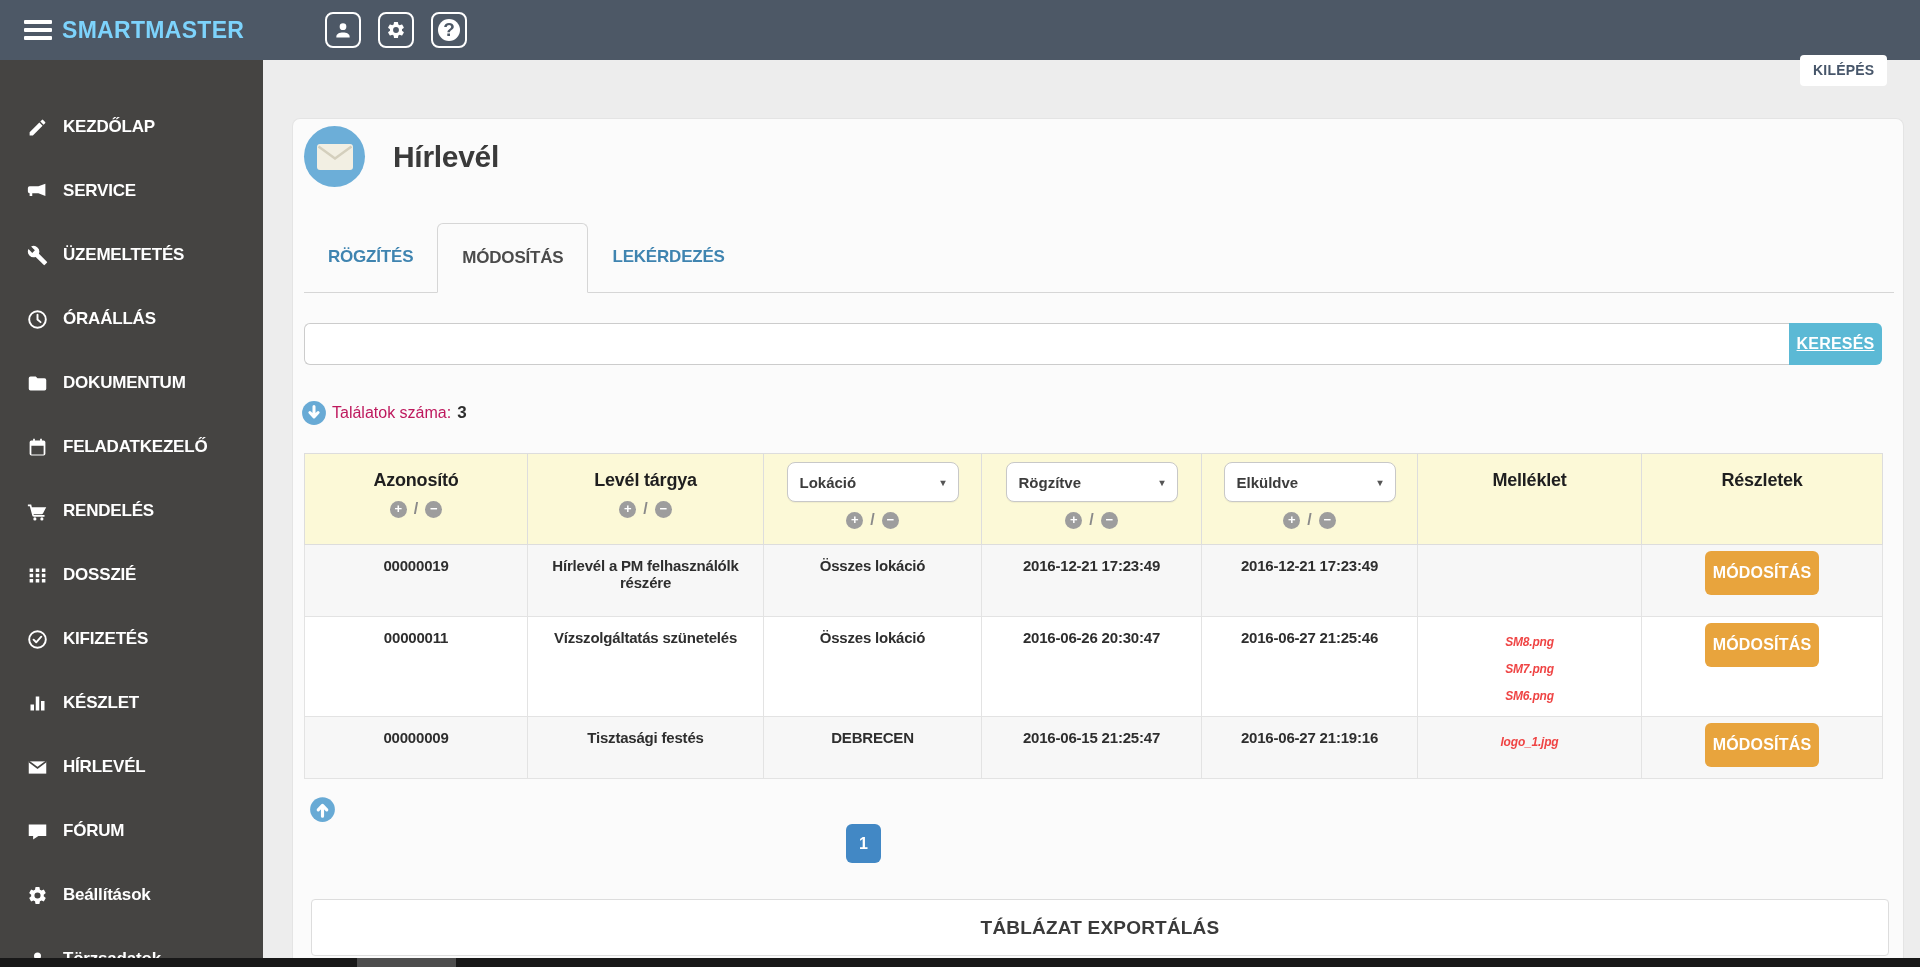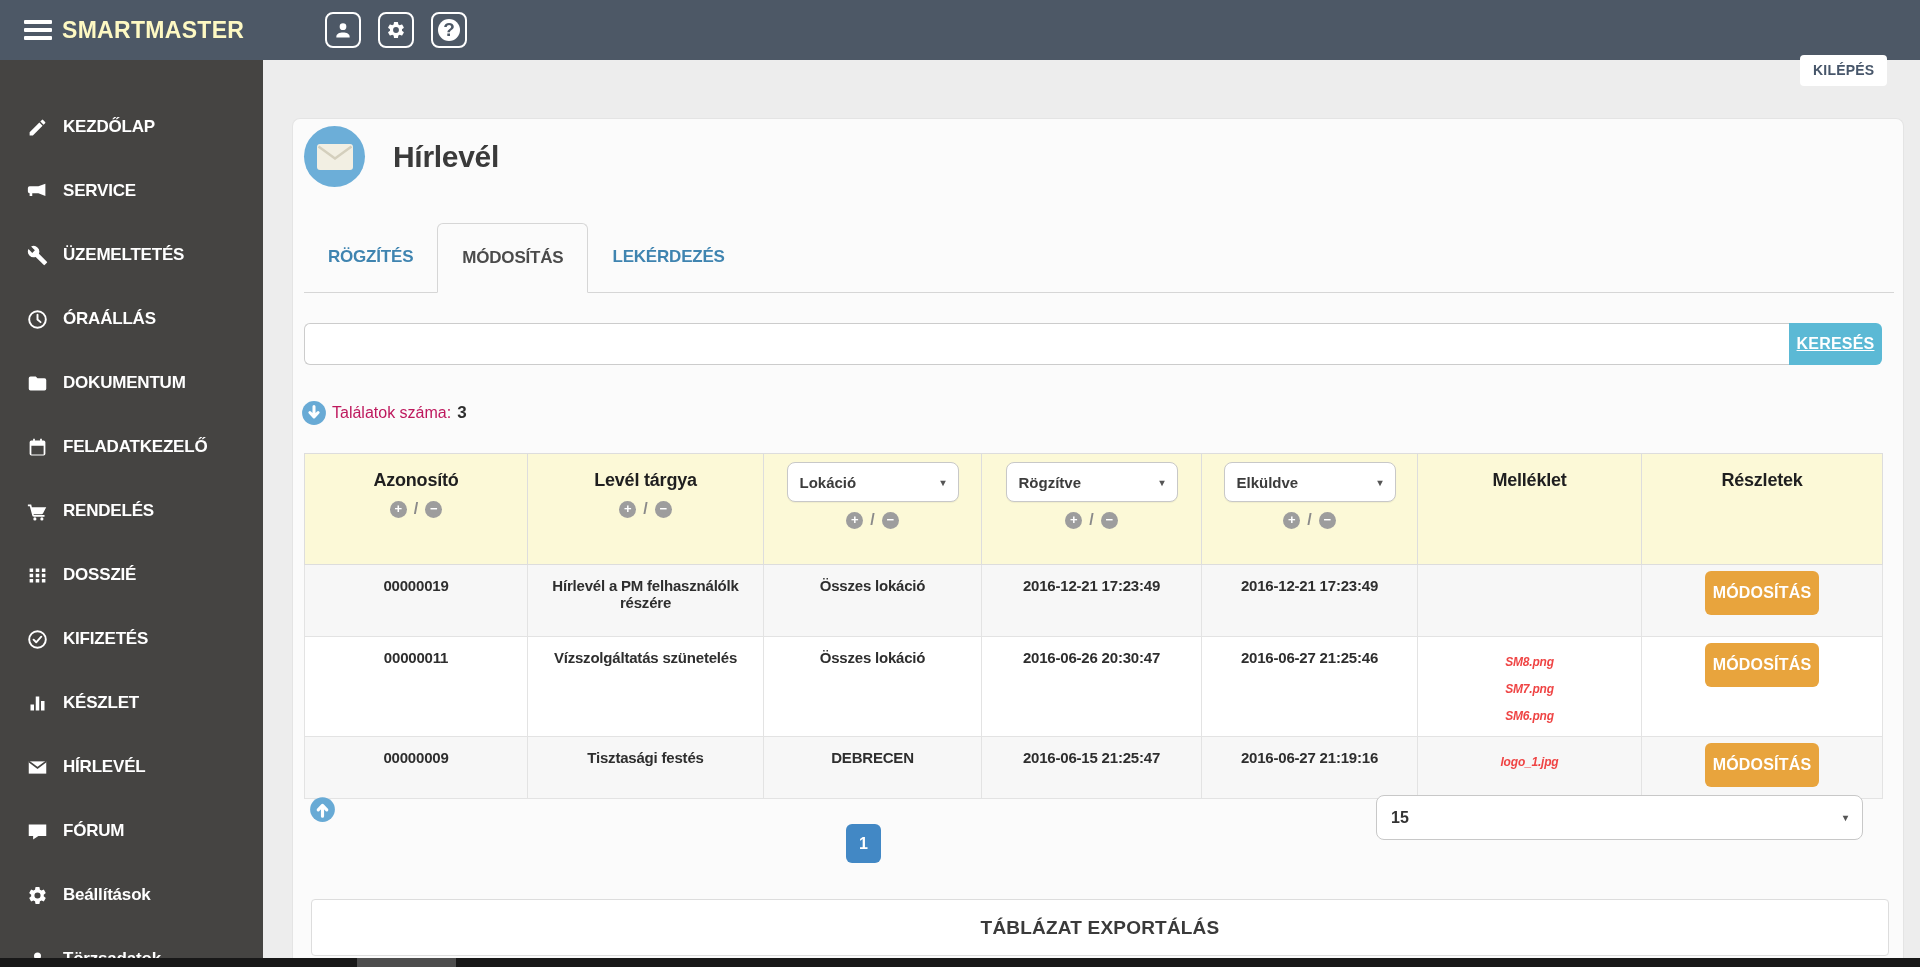--- a/index.html
+++ b/index.html
@@ -3,21 +3,21 @@
 <meta charset="utf-8">
 <style>
   * { margin:0; padding:0; box-sizing:border-box; }
   html,body { width:1920px; height:967px; overflow:hidden; }
   body { position:relative; background:#ededed; font-family:"Liberation Sans", sans-serif; }
 
   
   .topbar { position:absolute; left:0; top:0; width:1920px; height:60px; background:#4d5866; z-index:30; }
   .hamburger { position:absolute; left:24px; top:20px; width:28px; height:20px; cursor:pointer; }
   .hamburger span { display:block; width:28px; height:4px; background:#fff; border-radius:1px; margin-bottom:4px; }
-  .brand { position:absolute; left:62px; top:0; height:60px; line-height:60px; color:#fef9c3; font-size:23px; font-weight:700; letter-spacing:0.3px; }
+  .brand { position:absolute; left:62px; top:0; height:60px; line-height:60px; color:#7dd3fc; font-size:23px; font-weight:700; letter-spacing:0.3px; }
   .top-icons { position:absolute; left:325px; top:12px; display:flex; gap:17px; }
   .top-iconbtn { width:36px; height:36px; border:2px solid #fff; border-radius:8px; display:flex; align-items:center; justify-content:center; color:#fff; }
   .top-iconbtn svg { width:20px; height:20px; fill:#fff; }
   .help-glyph { font-size:19px; font-weight:700; width:22px; height:22px; background:#fff; color:#4d5866; border-radius:50%; text-align:center; line-height:22px; }
   .logout-btn { position:absolute; left:1800px; top:19px; height:31px; padding:0 13px; background:#fff; border:none; border-radius:4px; color:#47566a; font-size:14px; font-weight:700; line-height:31px; letter-spacing:0.2px;margin-top:36px; }
 
   
   .sidebar { position:absolute; left:0; top:60px; width:263px; height:907px; background:#454442; padding-top:35px; overflow:hidden; z-index:20; }
   .side-item { height:64px; display:flex; align-items:center; padding-left:26px; cursor:pointer; color:#fff; }
   .side-item .sicon { width:22px; height:22px; margin-right:15px; display:flex; align-items:center; justify-content:center; }
@@ -41,21 +41,21 @@
   .search-btn { width:93px; height:42px; background:#5bb9d5; color:#fff; border:none; border-radius:0 6px 6px 0; font-size:16px; font-weight:700; letter-spacing:0.2px;text-decoration:underline; }
 
   
   .results-row { position:absolute; left:8px; top:281px; height:26px; display:flex; align-items:center; }
   .circle-arrow { width:26px; height:26px; }
   .results-label { margin-left:5px; font-size:16px; color:#be185d; }
   .results-count { margin-left:6px; font-size:17px; font-weight:700; color:#2e2e2e; }
 
   
   .grid { position:absolute; left:11px; top:334px; width:1578px; border-collapse:collapse; table-layout:fixed; }
-  .grid th { background:#fcf9d7; border:1px solid #ddd; vertical-align:top; height:111px; }
+  .grid th { background:#fcf9d7; border:1px solid #ddd; vertical-align:top; height:91px; }
   .grid th.th-plain { padding-top:16px; }
   .grid th.th-select { padding-top:8px; }
   .th-label { font-size:18px; font-weight:700; color:#1f1f1f; text-align:center; letter-spacing:-0.2px; }
   .sort-row { margin-top:9px; display:flex; align-items:center; justify-content:center; gap:7px; }
   .sort-btn { width:17px; height:17px; border-radius:50%; background:#9d9d9d; color:#fff; font-size:13px; font-weight:700; line-height:16px; text-align:center; cursor:pointer; }
   .sort-sep { color:#8a8a8a; font-size:16px; }
   .hfilter { margin:0 auto; width:172px; height:40px; background:#fff; border:1px solid #c8c8c8; border-radius:8px; display:flex; align-items:center; padding:0 12px; font-size:15px; font-weight:700; color:#3c3c3c; cursor:pointer; box-shadow:0 1px 1px rgba(0,0,0,0.05); }
   .hfilter .caret { margin-left:auto; font-size:10px; color:#555; }
 
   .grid td { border:1px solid #e3e3e3; vertical-align:top; text-align:center; padding:12px 10px 6px; font-size:15px; font-weight:700; color:#2e2e2e; letter-spacing:-0.2px; }
@@ -377,24 +377,20 @@
 
   <span class="scroll-top-btn">
     <svg viewBox="0 0 24 24" width="27" height="27">
         <circle cx="12" cy="12" r="11" fill="#68aad5"></circle>
         <path d="M12 18V9M8.2 12.4l3.8-4 3.8 4" stroke="#fff" stroke-width="2.8" fill="none" stroke-linecap="round" stroke-linejoin="round"></path>
       </svg>
   </span>
 
   <button class="page-btn">1</button>
 
-  <div class="pagesize-select">
-    <span>15</span>
-    <span class="caret">▾</span>
-  </div>
 
   <div class="export-btn">TÁBLÁZAT EXPORTÁLÁS</div>
 
 </div>
 
 <div class="bottom-strip">
     <span class="seg"></span>
   </div>
 
 </body></html>

